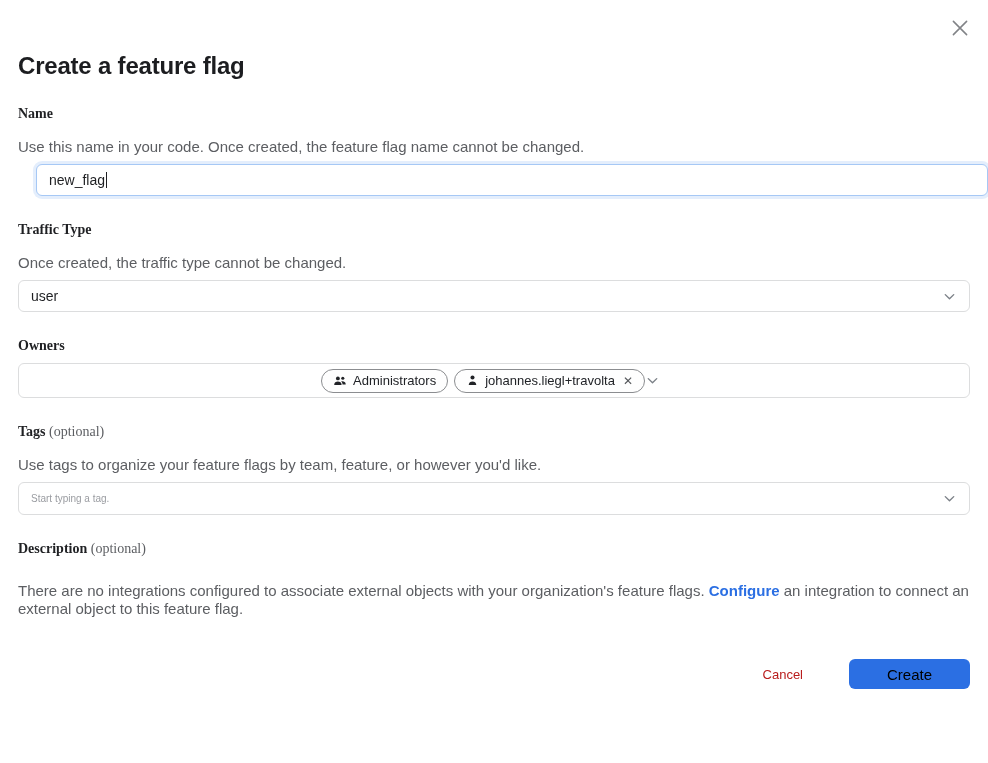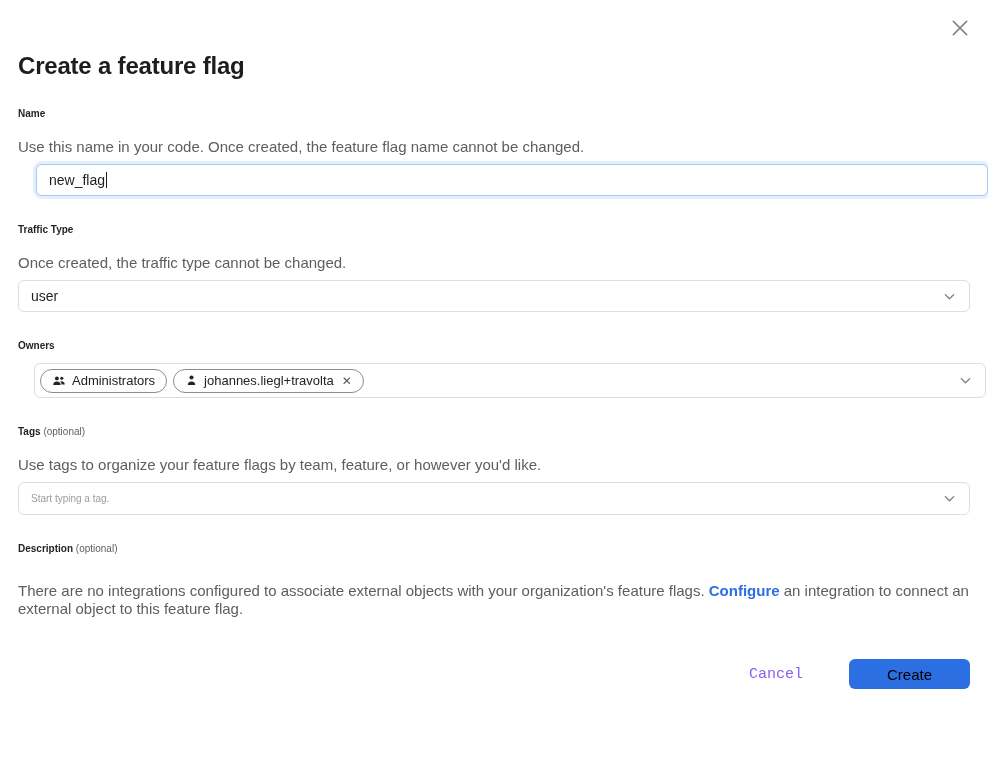--- a/index.html
+++ b/index.html
@@ -20,22 +20,22 @@
   }
   .content { padding: 0 18px; }
   .modal-title {
     margin: 52px 0 0 0;
     font-size: 24px; line-height: 28px;
     font-weight: 700; color: #1c1d20;
     letter-spacing: -0.2px;
   }
   .field { margin-top: 25px; }
   .field-label {
-    font-size: 10px; line-height: 17px;
-    font-weight: 700; color: #1f2023;
+    font-size: 14px; line-height: 17px;
+    font-weight: 700; color: #1f2023; font-family: Liberation Serif, serif;
   }
   .optional { font-weight: 400; color: #5c5e62; }
   .field-help {
     margin-top: 16px;
     font-size: 15px; line-height: 17px;
     color: #5c5e62;
   }
   .text-input, .select-box, .combo-box {
     margin-top: 9px;
     width: 952px;
@@ -51,21 +51,21 @@
   .text-input.focused {
     border-color: #a6c8f5;
     box-shadow: 0 0 0 3px rgba(166, 200, 245, 0.30);
     margin-left: 18px;
   }
   .caret {
     display: inline-block; width: 1px; height: 16px;
     background: #1f2023; margin-left: 1px; vertical-align: middle;
   }
   .select-box { height: 32px; justify-content: space-between; cursor: pointer; }
-  .combo-box { height: 35px; justify-content: space-between; padding: 0 12px 0 5px; cursor: text; margin-left: 16px; }
+  .combo-box { height: 35px; justify-content: center; padding: 0 12px 0 5px; cursor: text; }
   .chips { display: flex; align-items: center; gap: 6px; }
   .chip {
     display: inline-flex; align-items: center; gap: 6px;
     height: 24px; padding: 0 11px;
     border: 1px solid #8b8d90; border-radius: 12px;
     background: #fefefe; font-size: 13px; color: #212327;
     white-space: nowrap; cursor: default;
   }
   .chip .remove-x {
     background: none; border: none; padding: 0; margin-left: 2px;
@@ -87,22 +87,22 @@
     max-width: 952px;
   }
   .ext-link { color: #2b6fe3; font-weight: 700; text-decoration: none; cursor: pointer; }
   .footer {
     margin-top: 41px;
     padding: 0 18px;
     display: flex; align-items: center; justify-content: flex-end; gap: 46px;
   }
   .cancel-link {
     background: none; border: none; padding: 0;
-    font-family: Liberation Mono, monospace;
-    font-size: 15px; color: #8b5cf6; cursor: pointer;
+    font-family: Liberation Sans, sans-serif;
+    font-size: 13px; color: #b91c1c; cursor: pointer;
   }
   .create-btn {
     width: 121px; height: 30px;
     background: #2b6fe3; color: #000000;
     border: none; border-radius: 6px;
     font-family: "Liberation Sans", sans-serif;
     font-size: 15px; cursor: pointer;
     display: flex; align-items: center; justify-content: center;
   }
   .chev { flex: 0 0 auto; display: flex; align-items: center; }

